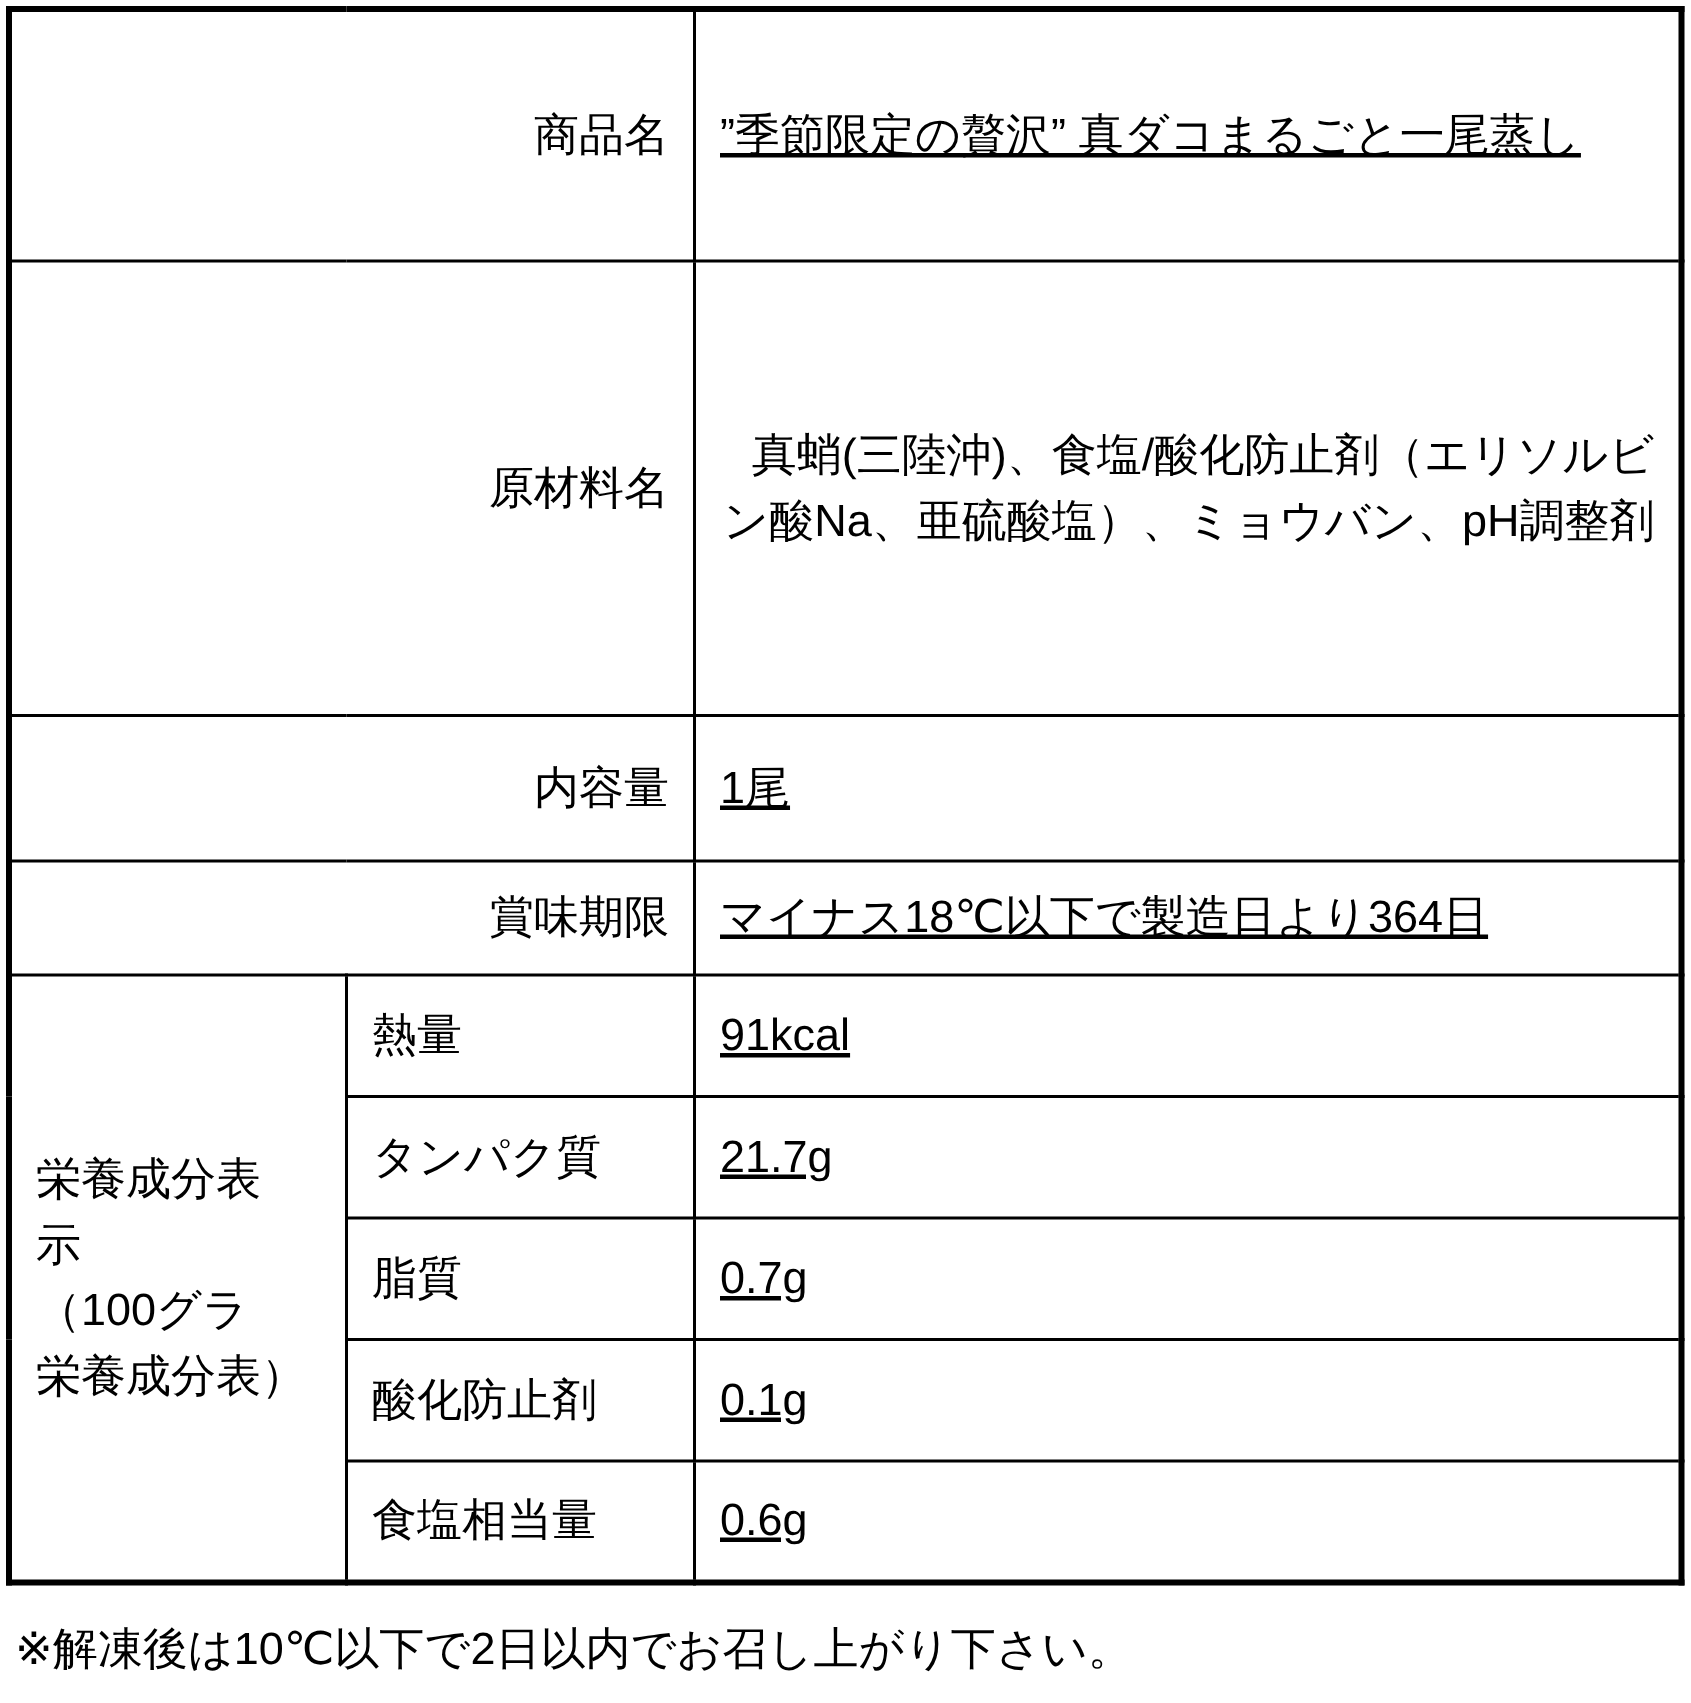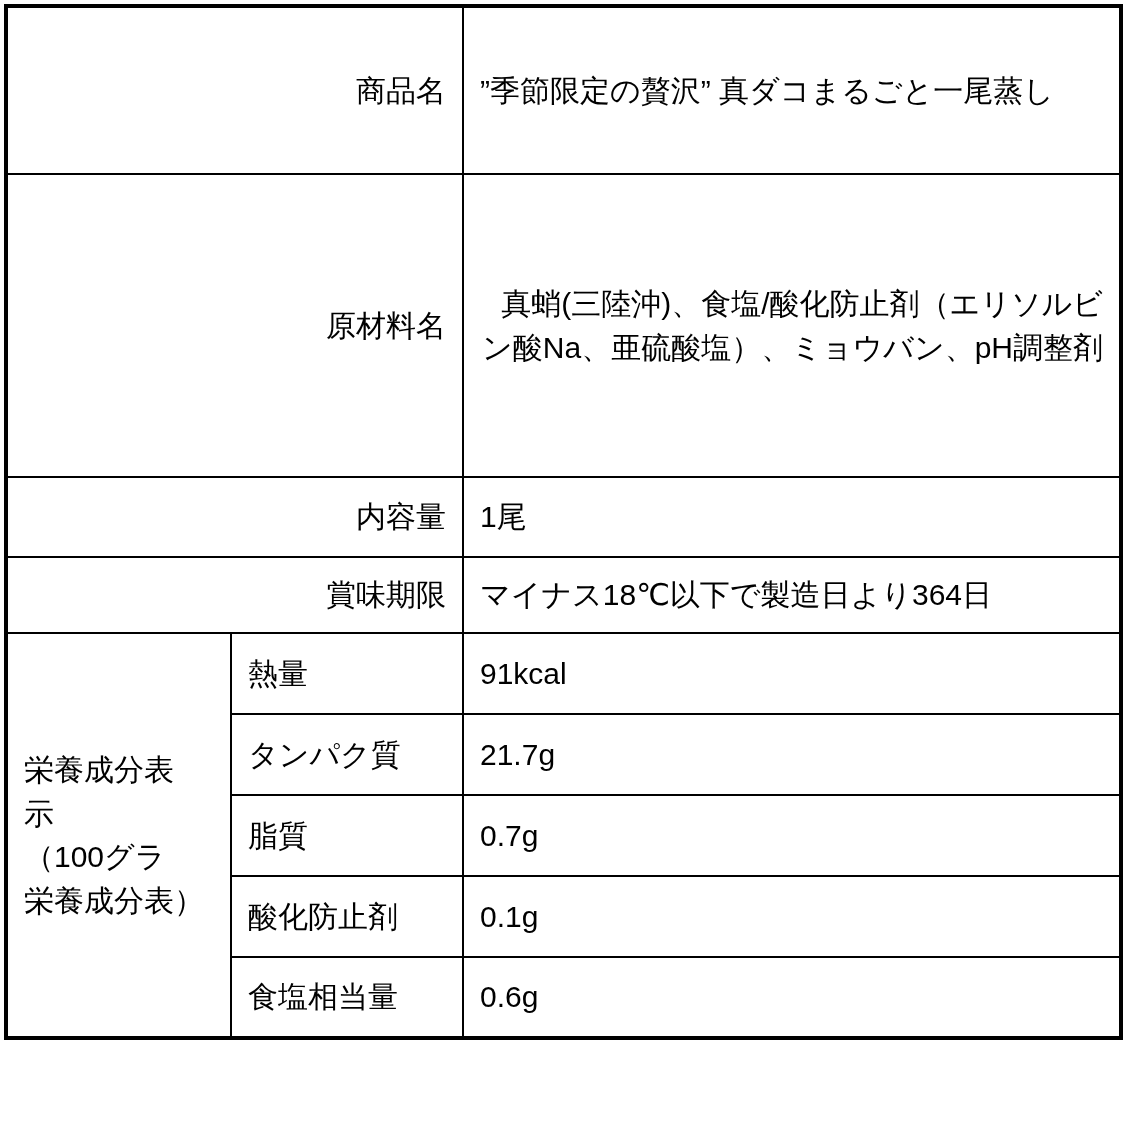--- a/index.html
+++ b/index.html
@@ -50,31 +50,32 @@
     line-height: 1.3;
     padding: 8px 6px;
   }
   td.sub-label {
     text-align: left;
     font-size: 29px;
   }
   td.value {
     text-align: left;
     font-size: 30px;
+    text-decoration: underline;
   }
   td.value-multi {
     text-align: right;
     font-size: 29px;
     line-height: 1.55;
     padding: 14px 18px;
   }
 
   .row-name td { height: 168px; }
   .row-ingredients td { height: 303px; }
-  .row-volume td { height: 80px; }
+  .row-volume td { height: 97px; }
   .row-expiry td { height: 76px; }
   .nutri-row td { height: 81px; }
 
   .note {
     position: absolute;
     left: 4px;
     right: 4px;
     bottom: 4px;
     height: 72px;
     display: flex;
@@ -139,14 +140,15 @@
         <td class="sub-label">酸化防止剤</td>
         <td class="value">0.1g</td>
       </tr>
       <tr class="nutri-row">
         <td class="sub-label">食塩相当量</td>
         <td class="value">0.6g</td>
       </tr>
     </tbody>
   </table>
 
+  <div class="note">※解凍後は10℃以下で2日以内でお召し上がり下さい。</div>
 
 </div>
 
 </body></html>

